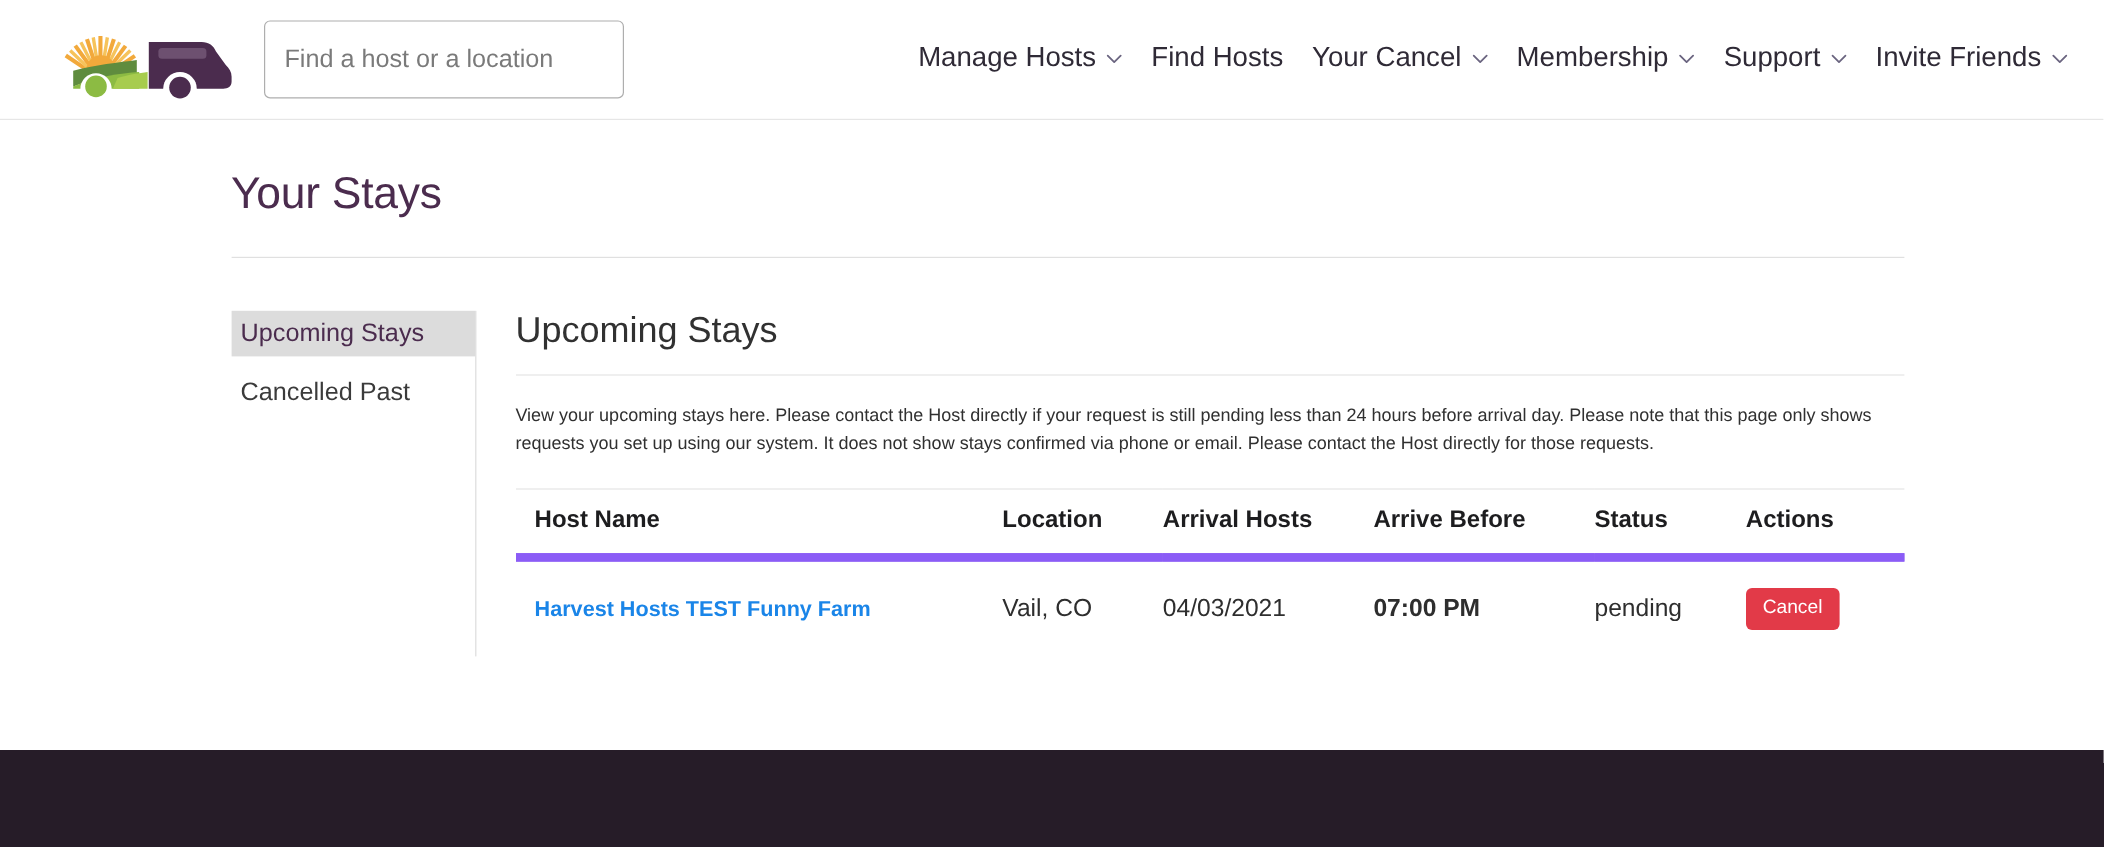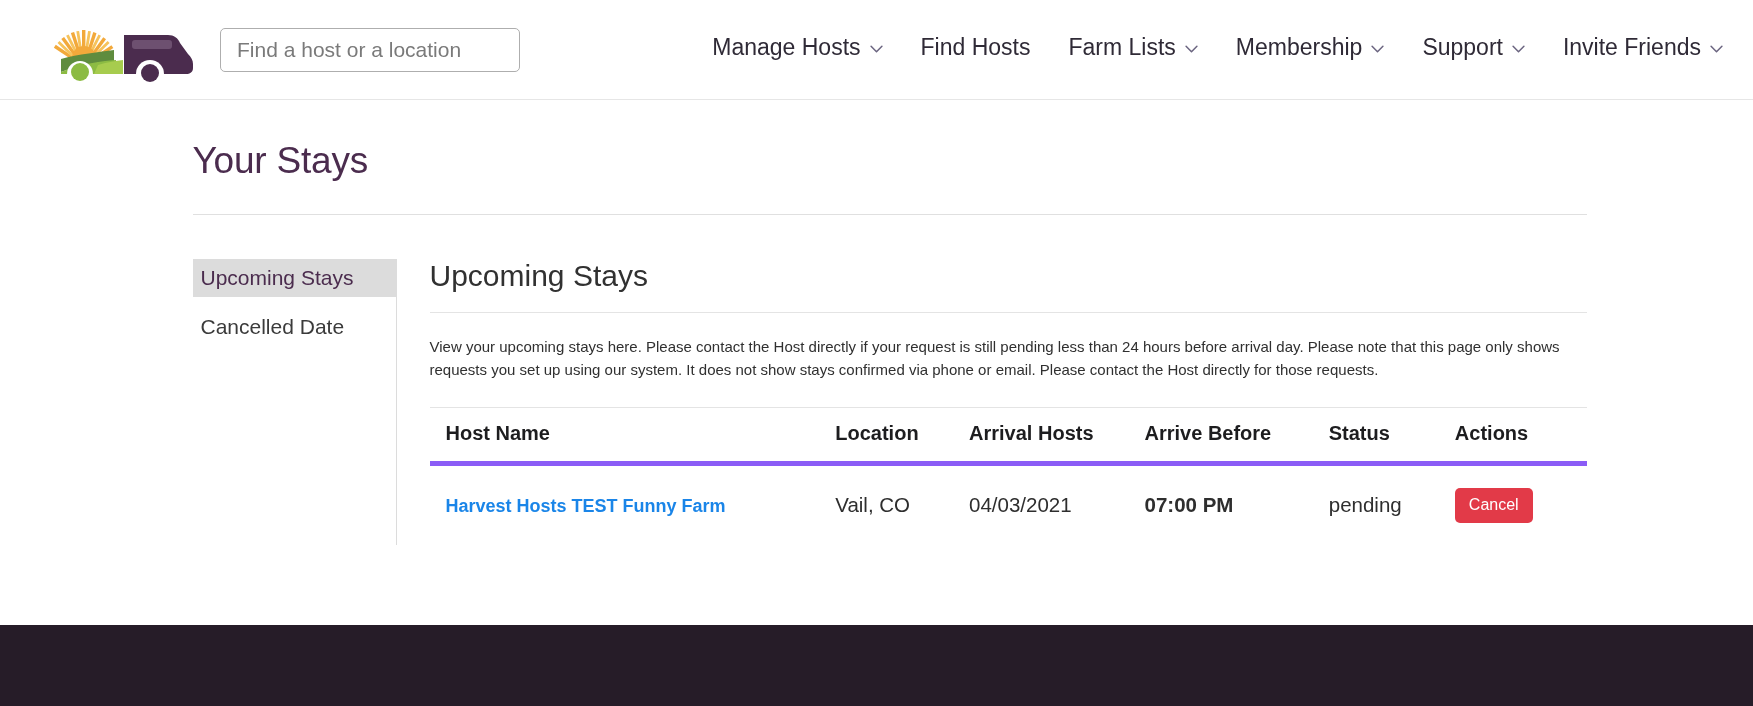--- a/index.html
+++ b/index.html
@@ -28,39 +28,39 @@
     height: 72px;
     display: flex;
     align-items: center;
     flex: 0 0 auto;
   }
   .logo svg { display: block; }
 
   .search-box {
     margin-left: 22px;
     width: 300px;
-    height: 44px;
+    height: 65px;
     border: 1px solid #aeaeae;
     border-radius: 5px;
     background: #fff;
     font-family: "Liberation Sans", sans-serif;
     font-size: 21px;
     color: #5a5a5a;
     padding: 0 16px;
     outline: none;
     flex: 0 0 auto;
   }
   .search-box::placeholder { color: #7a7a7a; opacity: 1; }
 
   .nav {
     margin-left: auto;
     margin-right: 30px;
     display: flex;
     align-items: center;
-    gap: 38px;
+    gap: 24px;
     padding-bottom: 4px;
   }
   .nav-item {
     display: flex;
     align-items: center;
     gap: 9px;
     font-size: 23px;
     color: #2f2a36;
     cursor: pointer;
     white-space: nowrap;
@@ -157,21 +157,21 @@
     border-collapse: collapse;
     margin-top: 25px;
   }
   .stays-table th {
     text-align: left;
     font-size: 20px;
     font-weight: bold;
     color: #1d1d1f;
     padding: 14px 0 16px 0;
     border-top: 1px solid #e4e4e4;
-    border-bottom: 5px solid #8b5cf6;
+    border-bottom: 7px solid #8b5cf6;
   }
   .stays-table td {
     font-size: 20.5px;
     color: #2e2e2e;
     padding: 22px 0 22px 0;
     vertical-align: middle;
   }
   .col-host   { width: 370px; padding-left: 16px !important; }
   .col-loc    { width: 122px; }
   .col-arr    { width: 160px; }
@@ -266,21 +266,21 @@
             <path d="M1 4 L6 9 L11 4" fill="none" stroke="#6b6580" stroke-width="1.4" stroke-linecap="round" stroke-linejoin="round"></path>
           </svg>
       </span>
     </div>
 
     <div class="nav-item">
       <span>Find Hosts</span>
     </div>
 
     <div class="nav-item">
-      <span>Farm Lists</span>
+      <span>Your Cancel</span>
       <span class="chev">
         <svg viewBox="0 0 12 12">
             <path d="M1 4 L6 9 L11 4" fill="none" stroke="#6b6580" stroke-width="1.4" stroke-linecap="round" stroke-linejoin="round"></path>
           </svg>
       </span>
     </div>
 
     <div class="nav-item">
       <span>Membership</span>
       <span class="chev">
@@ -317,21 +317,21 @@
     <h1 class="page-title">Your Stays</h1>
     <hr class="title-rule">
 
     <div class="columns">
 
       <div class="sidebar">
         <div class="side-item active">
           <span>Upcoming Stays</span>
         </div>
         <div class="side-item">
-          <span>Cancelled Date</span>
+          <span>Cancelled Past</span>
         </div>
       </div>
 
       <div class="main">
 
         <h2 class="section-title">Upcoming Stays</h2>
         <hr class="rule">
 
         <p class="intro">View your upcoming stays here. Please contact the Host directly if your request is still pending less than 24 hours before arrival day. Please note that this page only shows requests you set up using our system. It does not show stays confirmed via phone or email. Please contact the Host directly for those requests.</p>
 

